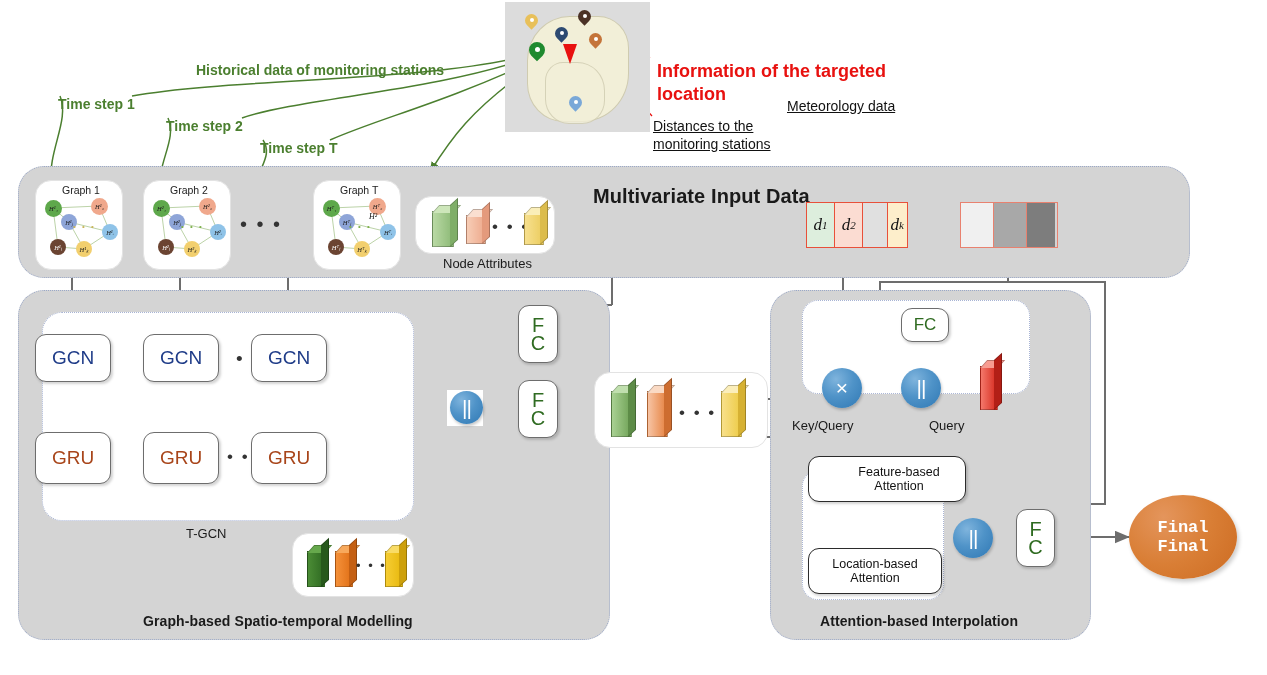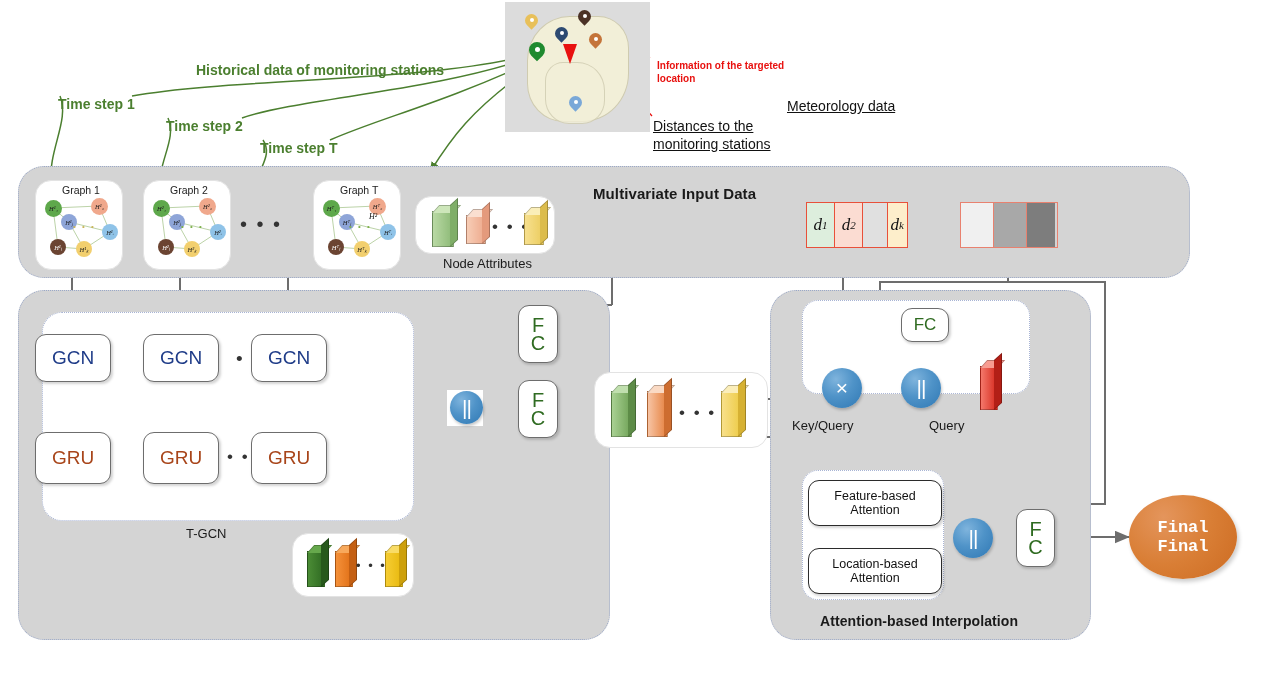--- a/index.html
+++ b/index.html
@@ -11,21 +11,21 @@
   .gpanel{
     position:absolute;background:#d4d4d4;border:1px dotted #9aa8c8;
     border-radius:26px;
   }
   .wpanel{
     position:absolute;background:#fff;border:1px dotted #a8b4d4;
     border-radius:16px;
   }
   .wpanel.solid{border:1px solid #e3e3e3;}
   .panel-title{
-    position:absolute;font-weight:bold;color:#1a1a1a;font-size:15px;
+    position:absolute;font-weight:bold;color:#1a1a1a;font-size:20px;
     letter-spacing:.1px;white-space:nowrap;
   }
   .cap{position:absolute;font-size:13px;color:#1a1a1a;white-space:nowrap;}
 
   
   .rbox{
     position:absolute;background:#fff;border:1.4px solid #6d6d6d;border-radius:11px;
     display:flex;align-items:center;justify-content:center;text-align:center;
     box-shadow:1.5px 2px 2.5px rgba(0,0,0,.17);
   }
@@ -68,21 +68,21 @@
   .dvec .cell{border-right:1.6px solid #e8503a;display:flex;align-items:center;justify-content:center;font-family:"Liberation Serif",serif;font-style:italic;font-size:17px;color:#111;}
   .dvec .cell:last-child{border-right:none;}
   .dvec .cell sub{font-size:11px;font-style:italic;}
 
   .mvec{position:absolute;display:flex;border:1.8px solid #e8816f;}
   .mvec .cell{border-right:1.8px solid #e8816f;}
   .mvec .cell:last-child{border-right:none;}
 
   
   .green-lab{position:absolute;color:#4b7f2f;font-weight:bold;font-size:14px;white-space:nowrap;}
-  .red-lab{position:absolute;color:#e8110f;font-weight:bold;font-size:10px;line-height:1.25;}
+  .red-lab{position:absolute;color:#e8110f;font-weight:bold;font-size:18px;line-height:1.25;}
   .blk-lab{position:absolute;color:#111;font-size:14px;line-height:1.25;text-decoration:underline;}
   .graph-title{position:absolute;font-size:10.5px;color:#222;white-space:nowrap;}
 
   
   .map{position:absolute;background:#dcdcdc;overflow:hidden;}
   .mapland{position:absolute;background:#f2efd8;border:1px solid #cfcbb0;}
 
   svg{position:absolute;left:0;top:0;overflow:visible;}
   .gnode{position:absolute;border-radius:50%;display:flex;align-items:center;justify-content:center;font-family:"Liberation Serif",serif;font-style:italic;font-size:6.5px;color:#1a1a1a;}
 </style>
@@ -339,20 +339,21 @@
       </div>
   </div>
 
   <div class="mvec" style="left:960px;top:202px;width:96px;height:44px;">
     <div class="cell" style="width:32px;background:#f0f0f0;"></div>
     <div class="cell" style="width:32px;background:#a8a8a8;"></div>
     <div class="cell" style="width:28px;background:#7d7d7d;"></div>
   </div>
 
   <div class="gpanel" style="left:18px;top:290px;width:590px;height:348px;"></div>
+  <div class="panel-title" style="left:143px;top:613px;font-size:14px;">Graph-based Spatio-temporal Modelling</div>
 
   <div class="wpanel" style="left:42px;top:312px;width:370px;height:207px;border-radius:20px;"></div>
   <div class="cap" style="left:186px;top:526px;">T-GCN</div>
 
   <div class="rbox gcn" style="left:35px;top:334px;width:74px;height:46px;">GCN</div>
   <div class="rbox gcn" style="left:143px;top:334px;width:74px;height:46px;">GCN</div>
   <div class="dots" style="left:236px;top:348px;font-size:19px;">• • •</div>
   <div class="rbox gcn" style="left:251px;top:334px;width:74px;height:46px;">GCN</div>
 
   <div class="rbox gru" style="left:35px;top:432px;width:74px;height:50px;">GRU</div>
@@ -434,21 +435,21 @@
   <div class="bar3d" style="left:980px;top:360px;width:16px;height:48px;">
     <div class="face" style="background:linear-gradient(90deg,#f4786b,#d62a1e);"></div>
     <div class="top" style="background:#f79c91;"></div>
     <div class="side" style="background:#b31f16;"></div>
   </div>
 
   <div class="cap" style="left:792px;top:418px;">Key/Query</div>
   <div class="cap" style="left:929px;top:418px;">Query</div>
 
   <div class="wpanel" style="left:802px;top:470px;width:140px;height:128px;"></div>
-  <div class="rbox attn" style="left:808px;top:480px;width:132px;height:44px;">
+  <div class="rbox attn" style="left:808px;top:456px;width:132px;height:44px;padding-left:24px;">
     <div>
       <div>Feature-based</div>
       <div>Attention</div>
     </div>
   </div>
   <div class="rbox attn" style="left:808px;top:548px;width:132px;height:44px;">
     <div>
       <div>Location-based</div>
       <div>Attention</div>
     </div>

